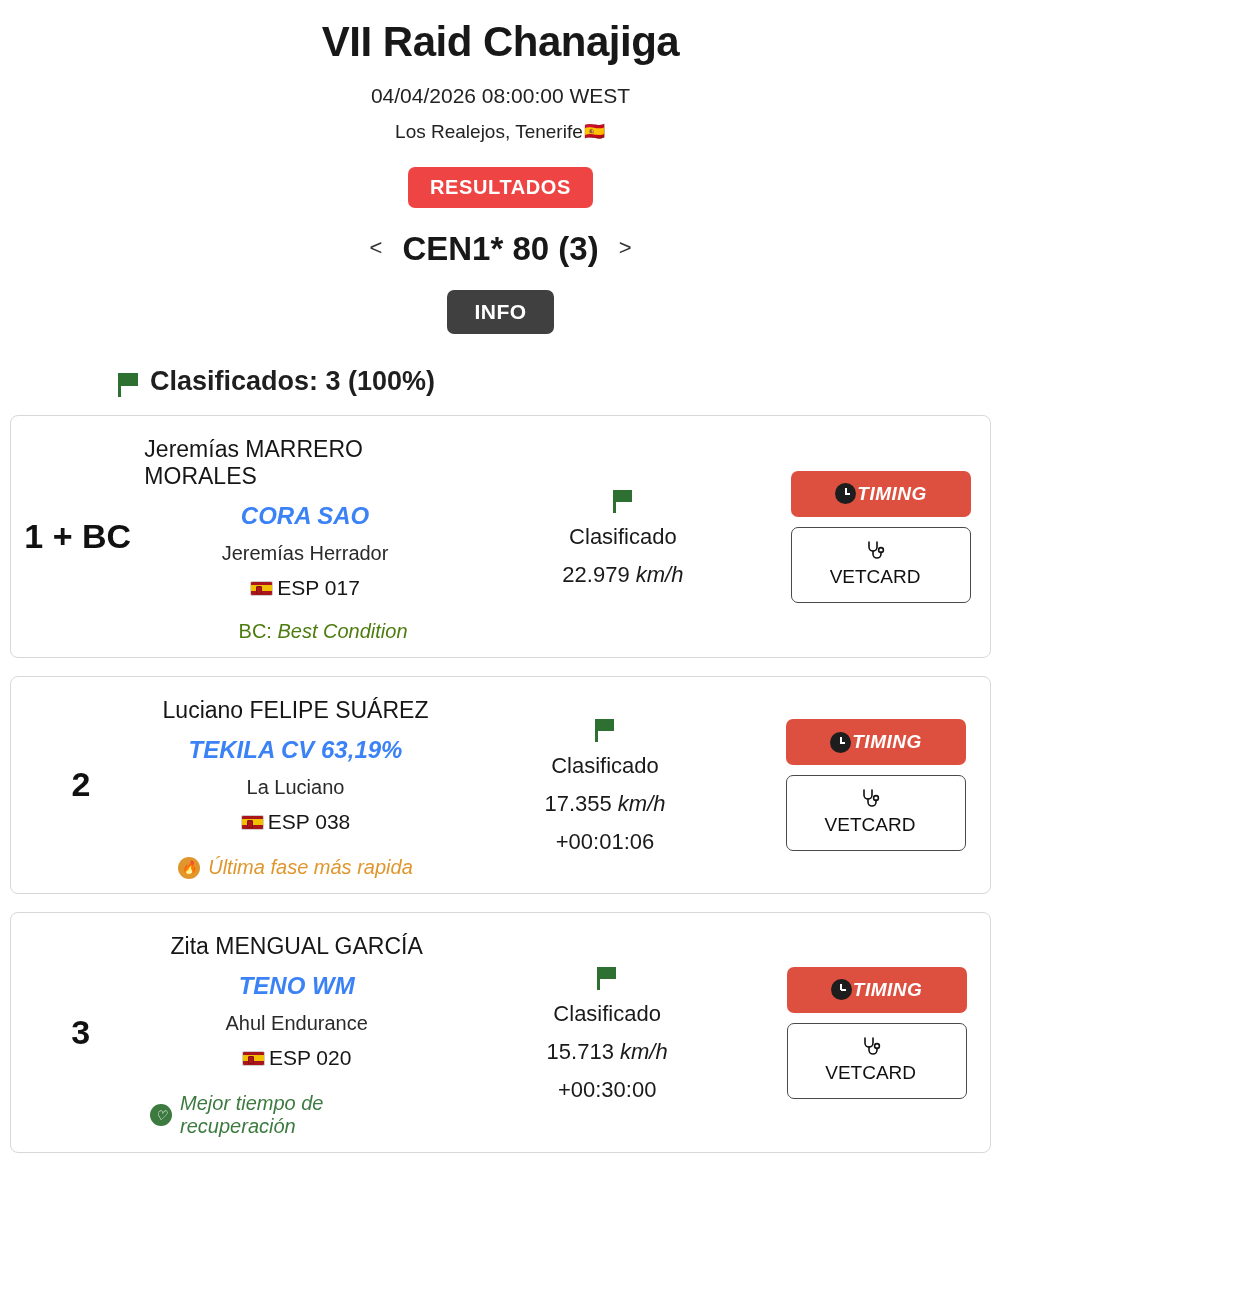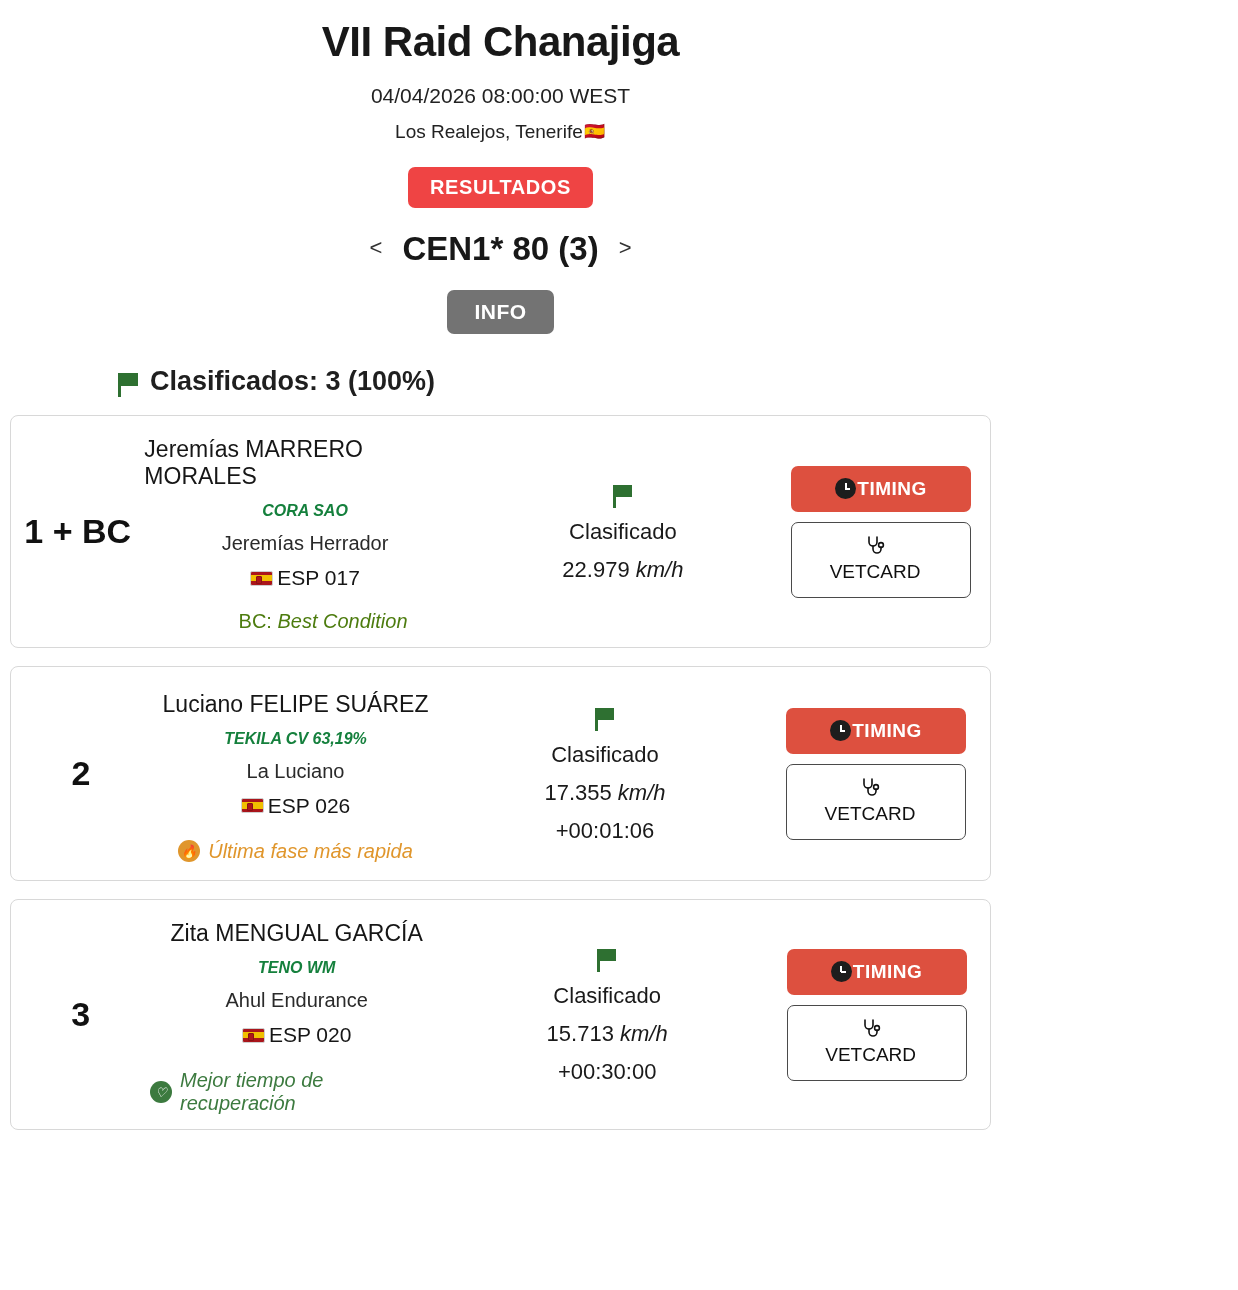--- a/index.html
+++ b/index.html
@@ -111,21 +111,21 @@
     cursor: pointer;
   }
   .class-nav .cname { padding: 0 6px; }
 
   .info-row {
     text-align: center;
     margin-top: 22px;
   }
   .info-btn {
     display: inline-block;
-    background: #737373;
+    background: #404040;
     color: #ffffff;
     font-size: 21px;
     font-weight: bold;
     letter-spacing: 0.4px;
     padding: 10px 28px;
     border: none;
     border-radius: 7px;
     cursor: pointer;
   }
 
@@ -193,24 +193,24 @@
     flex-direction: column;
     justify-content: center;
     align-items: center;
   }
   .rider {
     font-size: 23px;
     color: #161616;
     margin-bottom: 12px;
   }
   .horse {
-    font-size: 16px;
+    font-size: 24px;
     font-style: italic;
     font-weight: bold;
-    color: #15803d;
+    color: #3b82f6;
     margin-bottom: 12px;
   }
   .team {
     font-size: 20px;
     color: #2a2a2a;
     margin-bottom: 11px;
   }
   .country {
     font-size: 21px;
     color: #161616;
@@ -309,20 +309,21 @@
     border-radius: 7px;
     font-size: 19px;
     font-weight: bold;
     letter-spacing: 0.5px;
     padding: 12px 0;
     display: flex;
     align-items: center;
     justify-content: center;
     gap: 1px;
     cursor: pointer;
+    font-style: italic;
   }
   .clock-icon {
     width: 21px; height: 21px;
     border-radius: 50%;
     background: #1d1d1d;
     position: relative;
     display: inline-block;
   }
   .clock-icon::before {
     content: "";
@@ -438,21 +439,21 @@
     <div class="card compact">
       <div class="col-rank">
         <span class="rank-inner">2</span>
       </div>
       <div class="col-info">
         <div class="rider">Luciano FELIPE SUÁREZ</div>
         <div class="horse">TEKILA CV 63,19%</div>
         <div class="team">La Luciano</div>
         <div class="country">
           <span class="flag-es"></span>
-          <span>ESP 026</span>
+          <span>ESP 038</span>
         </div>
         <div class="award orange">
           <span class="award-icon orange">🔥</span>
           <span>Última fase más rapida</span>
         </div>
       </div>
       <div class="col-status">
         <span class="status-flag"></span>
         <div class="status-text">Clasificado</div>
         <div class="speed">

